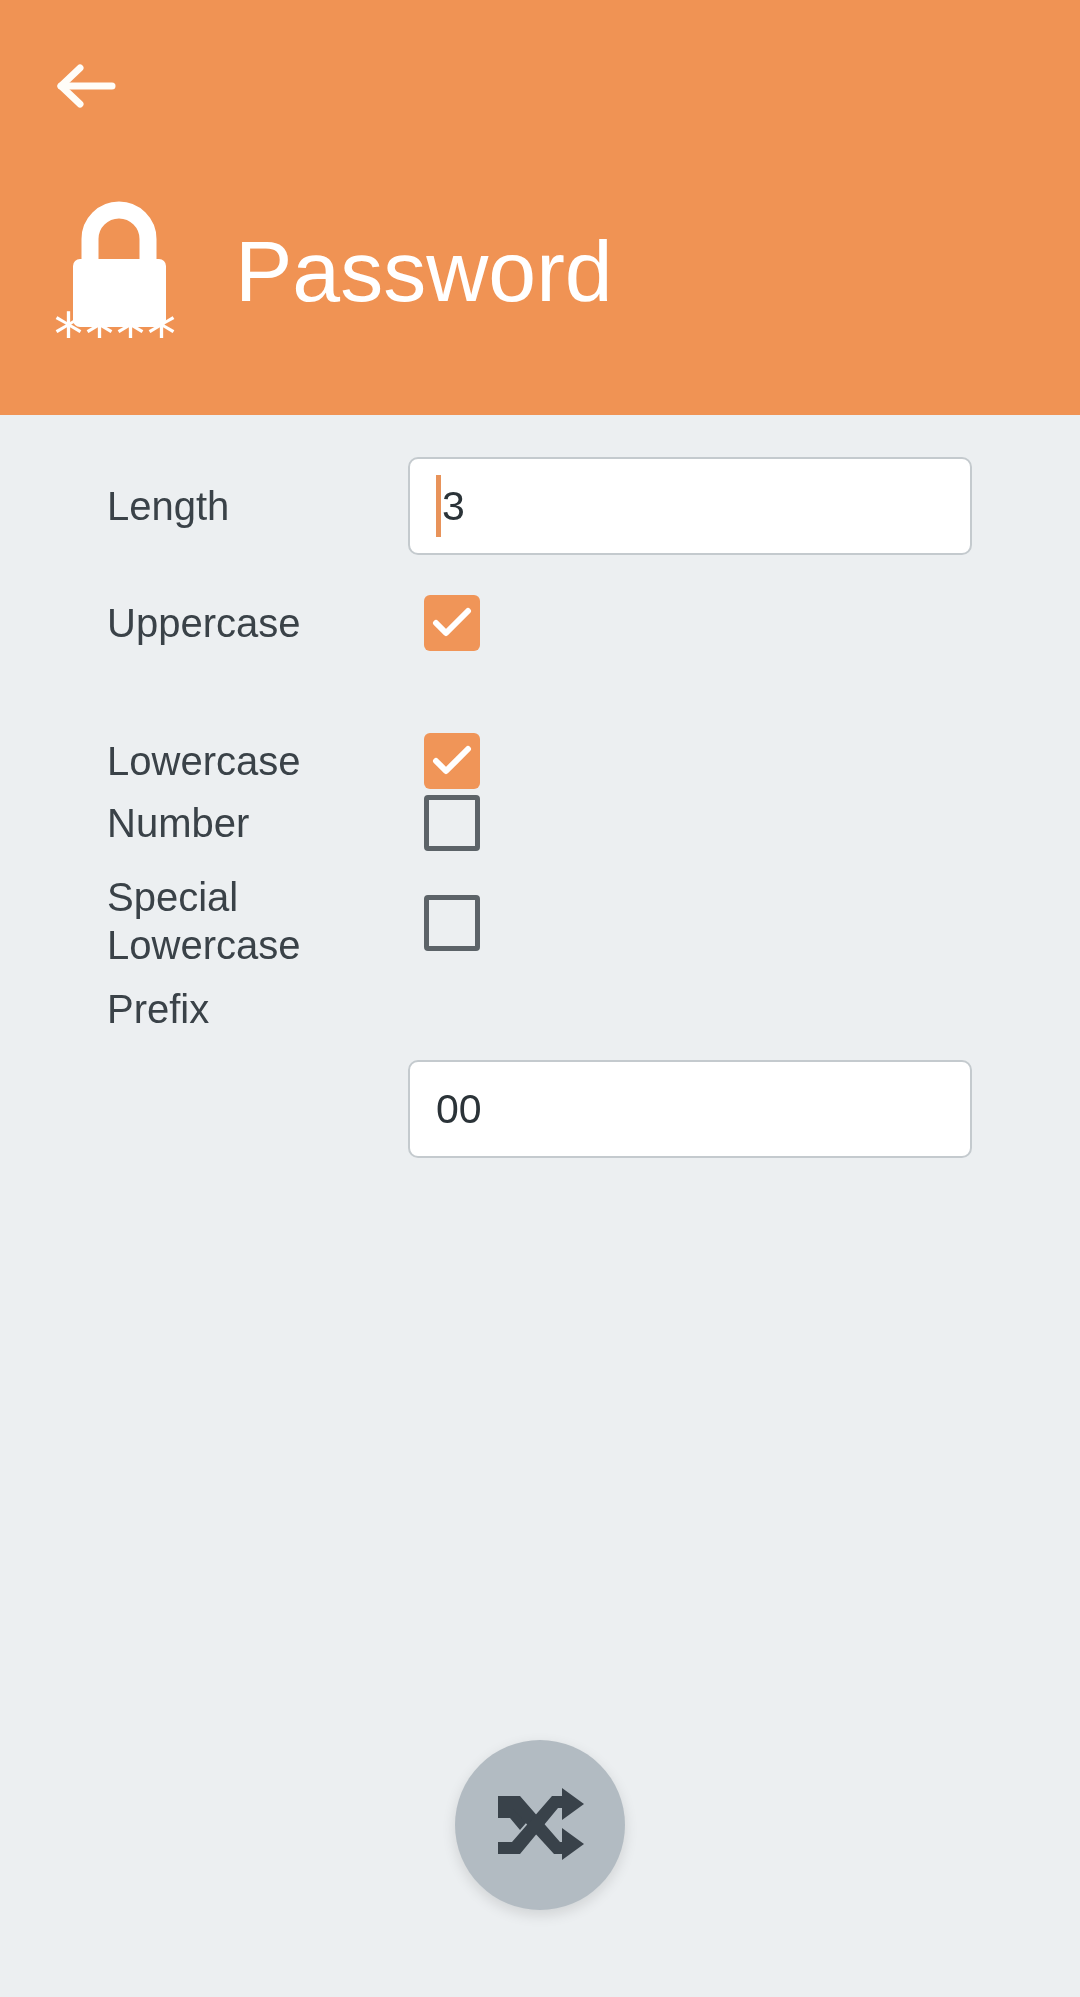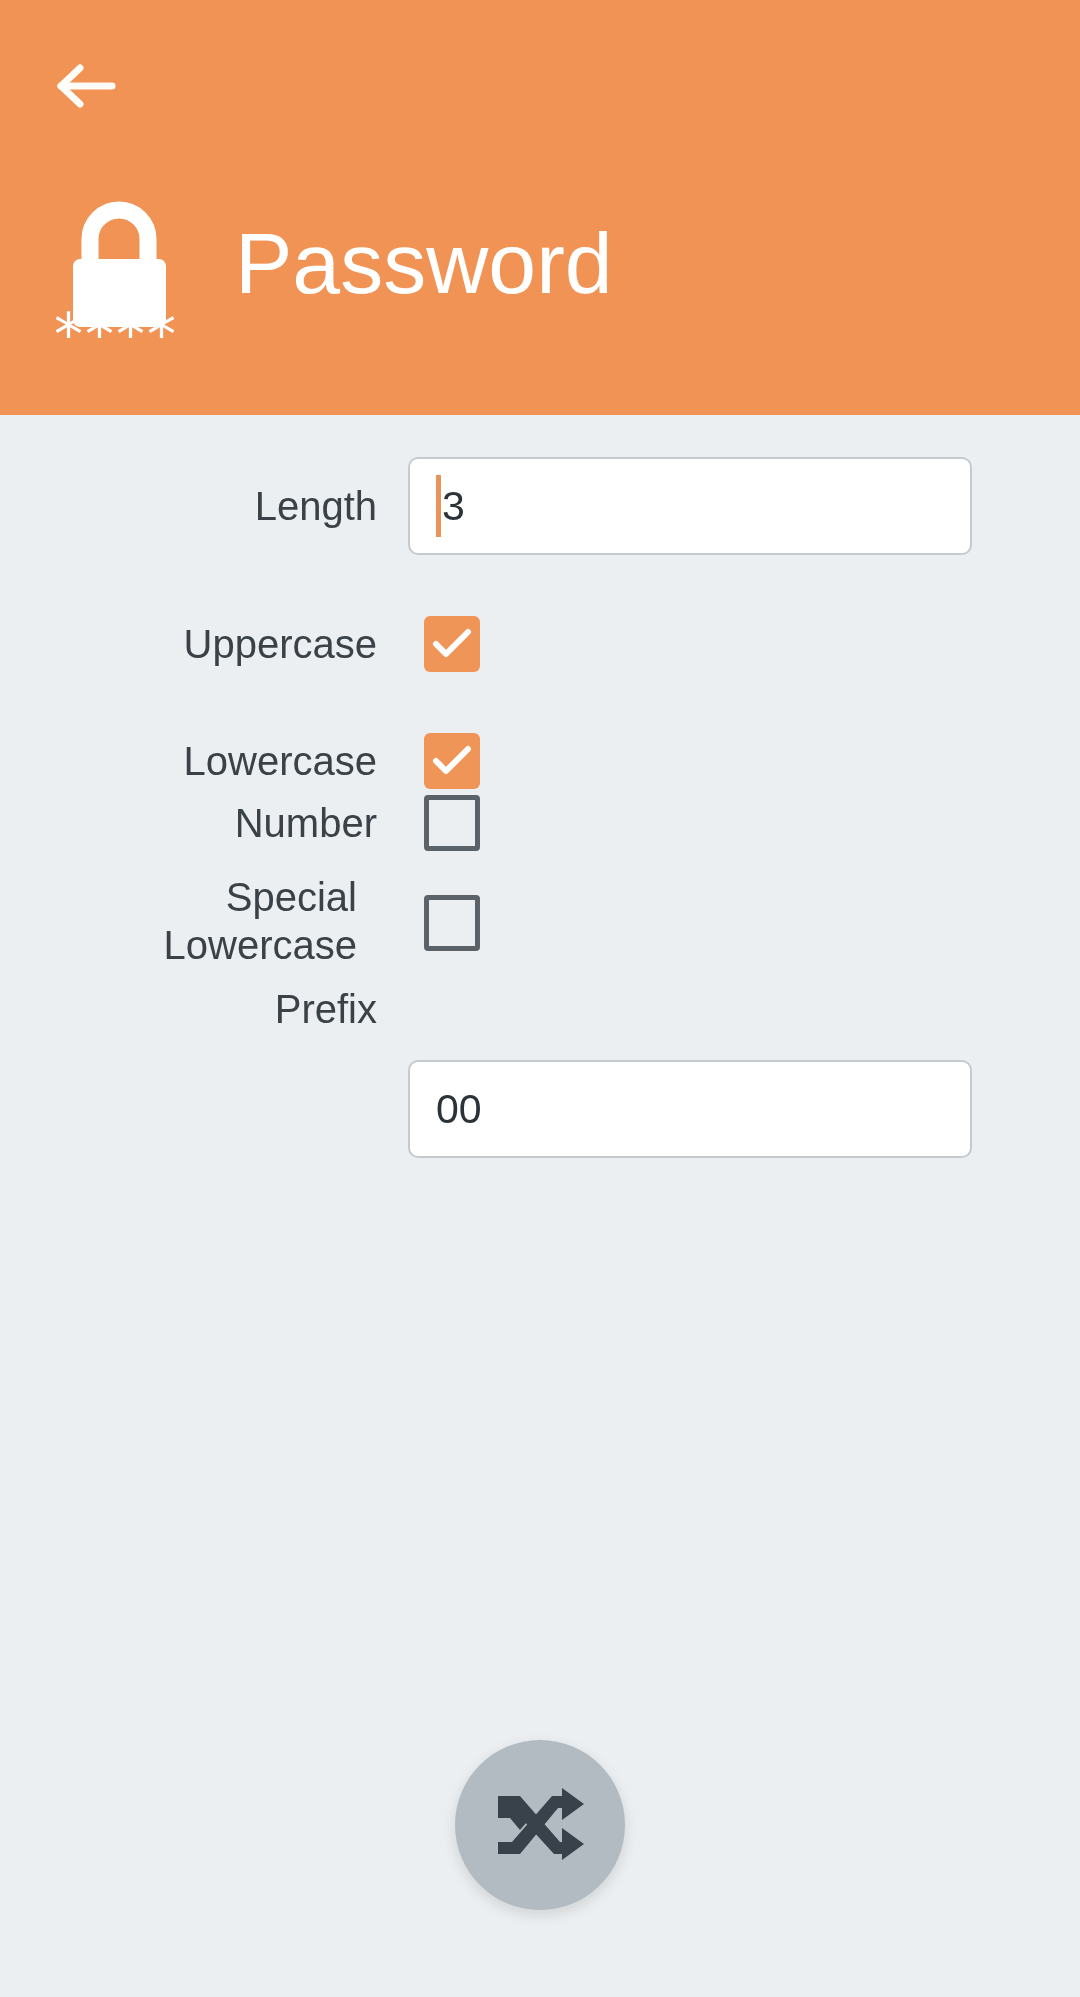--- a/index.html
+++ b/index.html
@@ -56,33 +56,32 @@
   }
   .lock-icon svg { display: block; }
 
   .header-title {
     font-size: 86px;
     line-height: 104px;
     color: #FFFFFF;
     font-weight: 400;
     letter-spacing: 0px;
     margin-left: 48px;
-    margin-top: 16px;
+    margin-top: 24px;
     white-space: nowrap;
   }
 
   
   .form {
     position: absolute;
     top: 415px;
     left: 0;
     width: 1020px;
     bottom: 0;
     background: #ECEFF1;
-    text-align: right;
   }
 
   .row {
     position: absolute;
     left: 0;
     width: 1080px;
     display: flex;
     align-items: center;
   }
 
@@ -140,21 +139,21 @@
   }
   .checkbox.unchecked {
     background: transparent;
     border: 5px solid #5C6368;
     border-radius: 4px;
   }
   .checkbox svg { display: block; }
 
   
   #row-length    { top: 42px;  height: 98px; }
-  #row-uppercase { top: 180px; height: 56px; margin-top: 21px; }
+  #row-uppercase { top: 180px; height: 56px; }
   #row-lowercase { top: 280px; height: 56px; margin-top: 38px; }
   #row-number    { top: 380px; height: 56px; padding-left: 17px; }
   #row-special   { top: 480px; height: 56px; }
   #row-prefix    { top: 545px; height: 98px; }
   #row-postfix   { top: 645px; height: 98px; }
 
   #row-length .row-label    { top: 24px; }
   #row-uppercase .row-label { top: 3px; }
   #row-lowercase .row-label { top: 3px; }
   #row-number .row-label    { top: 3px; }

